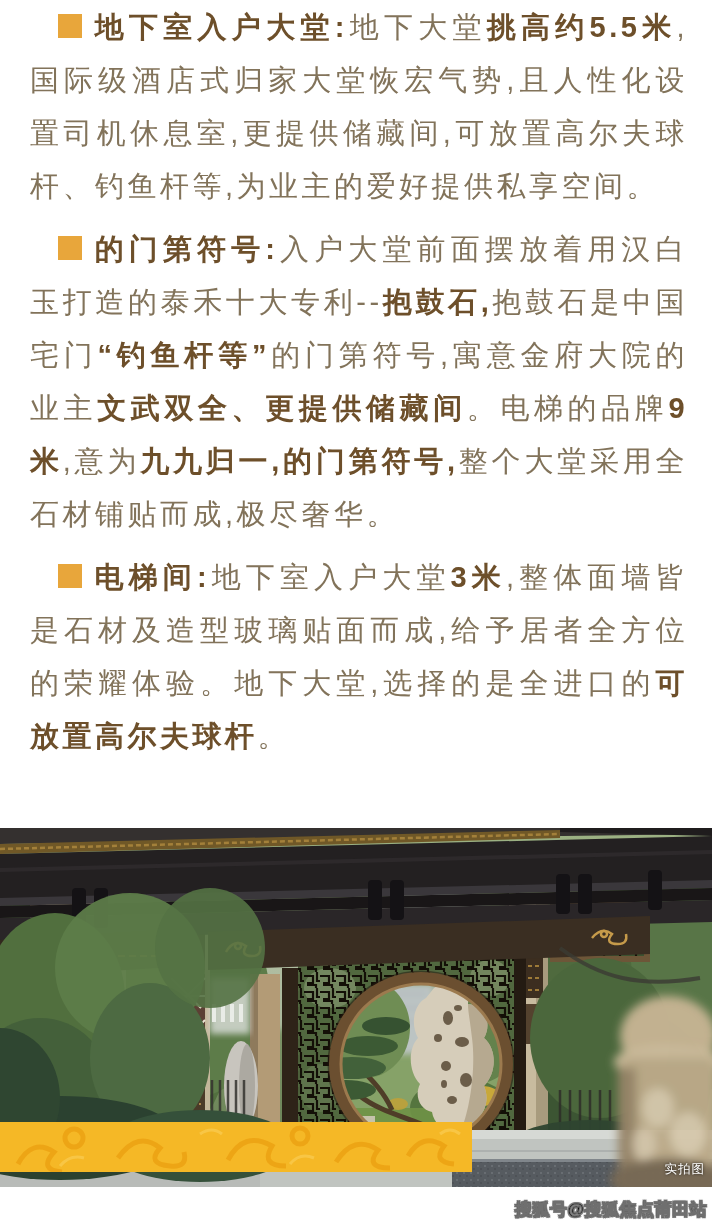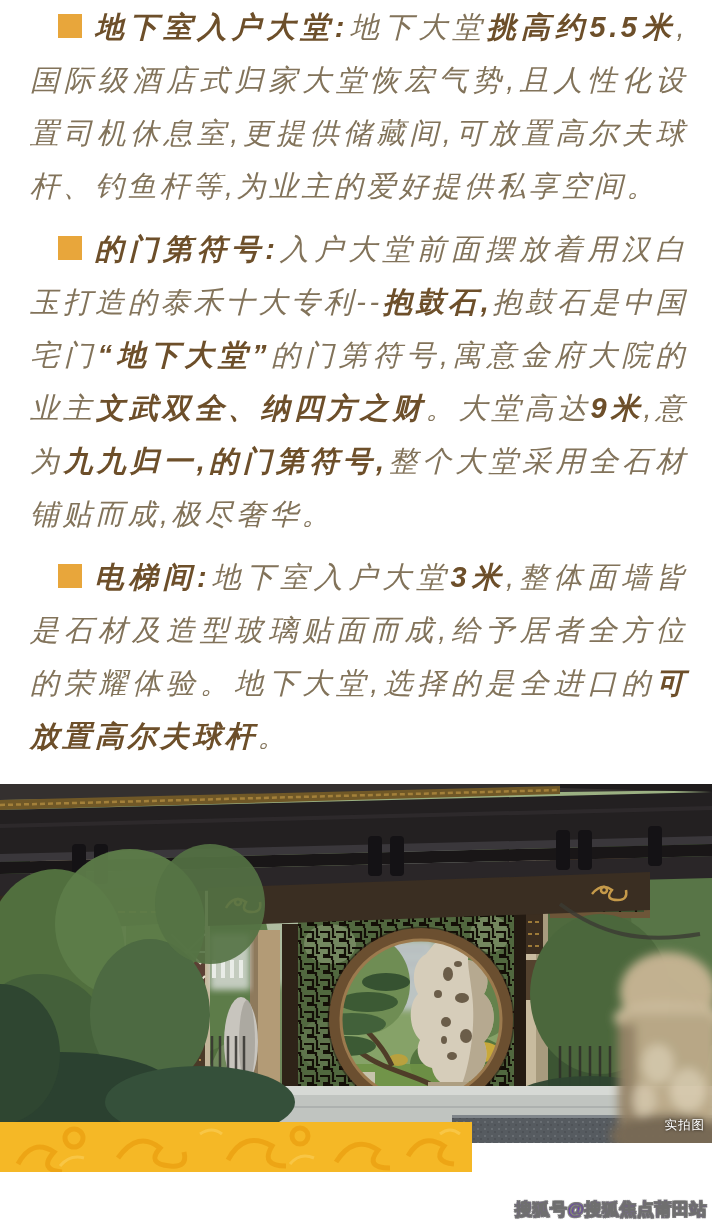--- a/index.html
+++ b/index.html
@@ -1,40 +1,40 @@
 <!DOCTYPE html>
 <html><head>
 <meta charset="utf-8">
 <style>
   html,body{margin:0;padding:0;background:#fff;}
   .page{position:relative;width:712px;height:1231px;background:#fff;overflow:hidden;
         font-family:"Liberation Sans","DejaVu Sans",sans-serif;}
-  .content{position:absolute;top:1px;left:30px;width:658px;font-style:italic;}
+  .content{position:absolute;top:1px;left:30px;width:658px;}
   .para{margin:0 0 10px 0;font-size:29px;line-height:53px;letter-spacing:3.5px;
         color:#82735a;text-align:justify;text-indent:28px;}
   .para .bullet{display:inline-block;width:24px;height:24px;background:#e8a63b;
         margin-right:11px;vertical-align:-1px;}
   .para .bd{font-weight:bold;color:#6d4f2a;}
-  .photo{position:absolute;left:0;top:784px;width:712px;height:359px;margin:0;overflow:hidden;}
+  .photo{position:absolute;left:0;top:828px;width:712px;height:359px;margin:0;overflow:hidden;}
   .photo svg{display:block;}
   .photo-tag{position:absolute;right:7px;bottom:9px;color:#ffffff;font-size:12.5px;
         letter-spacing:1px;text-shadow:0 0 3px rgba(0,0,0,.85);}
   .banner{position:absolute;left:0;top:1122px;width:472px;height:50px;background:#f5b826;overflow:hidden;}
-  .watermark{position:absolute;right:5px;top:1198px;font-size:17px;font-weight:bold;color:#6d28d9;
+  .watermark{position:absolute;right:5px;top:1198px;font-size:17px;font-weight:bold;color:#000000;
         letter-spacing:.5px;-webkit-text-stroke:.8px #6f6f6f;
         text-shadow:0 0 2px #777,1px 1px 0 #8a8a8a,-1px -1px 0 #8a8a8a,1px -1px 0 #8a8a8a,-1px 1px 0 #8a8a8a;}
 </style>
 </head>
 <body>
 
 <div class="page">
 
   <div class="content">
     <p class="para"><span class="bullet"></span><span class="bd">地下室入户大堂:</span><span>地下大堂</span><span class="bd">挑高约5.5米</span><span>,国际级酒店式归家大堂恢宏气势,且人性化设置司机休息室,更提供储藏间,可放置高尔夫球杆、钓鱼杆等,为业主的爱好提供私享空间。</span></p>
-    <p class="para"><span class="bullet"></span><span class="bd">的门第符号:</span><span>入户大堂前面摆放着用汉白玉打造的泰禾十大专利--</span><span class="bd">抱鼓石,</span><span>抱鼓石是中国宅门</span><span class="bd">“地下大堂”</span><span>的门第符号,寓意金府大院的业主</span><span class="bd">文武双全、纳四方之财</span><span>。大堂高达</span><span class="bd">9米</span><span>,意为</span><span class="bd">九九归一,的门第符号,</span><span>整个大堂采用全石材铺贴而成,极尽奢华。</span></p>
+    <p class="para"><span class="bullet"></span><span class="bd">的门第符号:</span><span>入户大堂前面摆放着用汉白玉打造的泰禾十大专利--</span><span class="bd">抱鼓石,</span><span>抱鼓石是中国宅门</span><span class="bd">“钓鱼杆等”</span><span>的门第符号,寓意金府大院的业主</span><span class="bd">文武双全、更提供储藏间</span><span>。电梯的品牌</span><span class="bd">9米</span><span>,意为</span><span class="bd">九九归一,的门第符号,</span><span>整个大堂采用全石材铺贴而成,极尽奢华。</span></p>
     <p class="para"><span class="bullet"></span><span class="bd">电梯间:</span><span>地下室入户大堂</span><span class="bd">3米</span><span>,整体面墙皆是石材及造型玻璃贴面而成,给予居者全方位的荣耀体验。地下大堂,选择的是全进口的</span><span class="bd">可放置高尔夫球杆</span><span>。</span></p>
   </div>
 
   <figure class="photo">
     <svg width="712" height="359" viewBox="0 0 712 359">
       <defs>
         <linearGradient id="bgGrad" x1="0" y1="0" x2="0" y2="1">
           <stop offset="0" stop-color="#9db284"></stop>
             <stop offset="1" stop-color="#637c50"></stop>
         </linearGradient>

